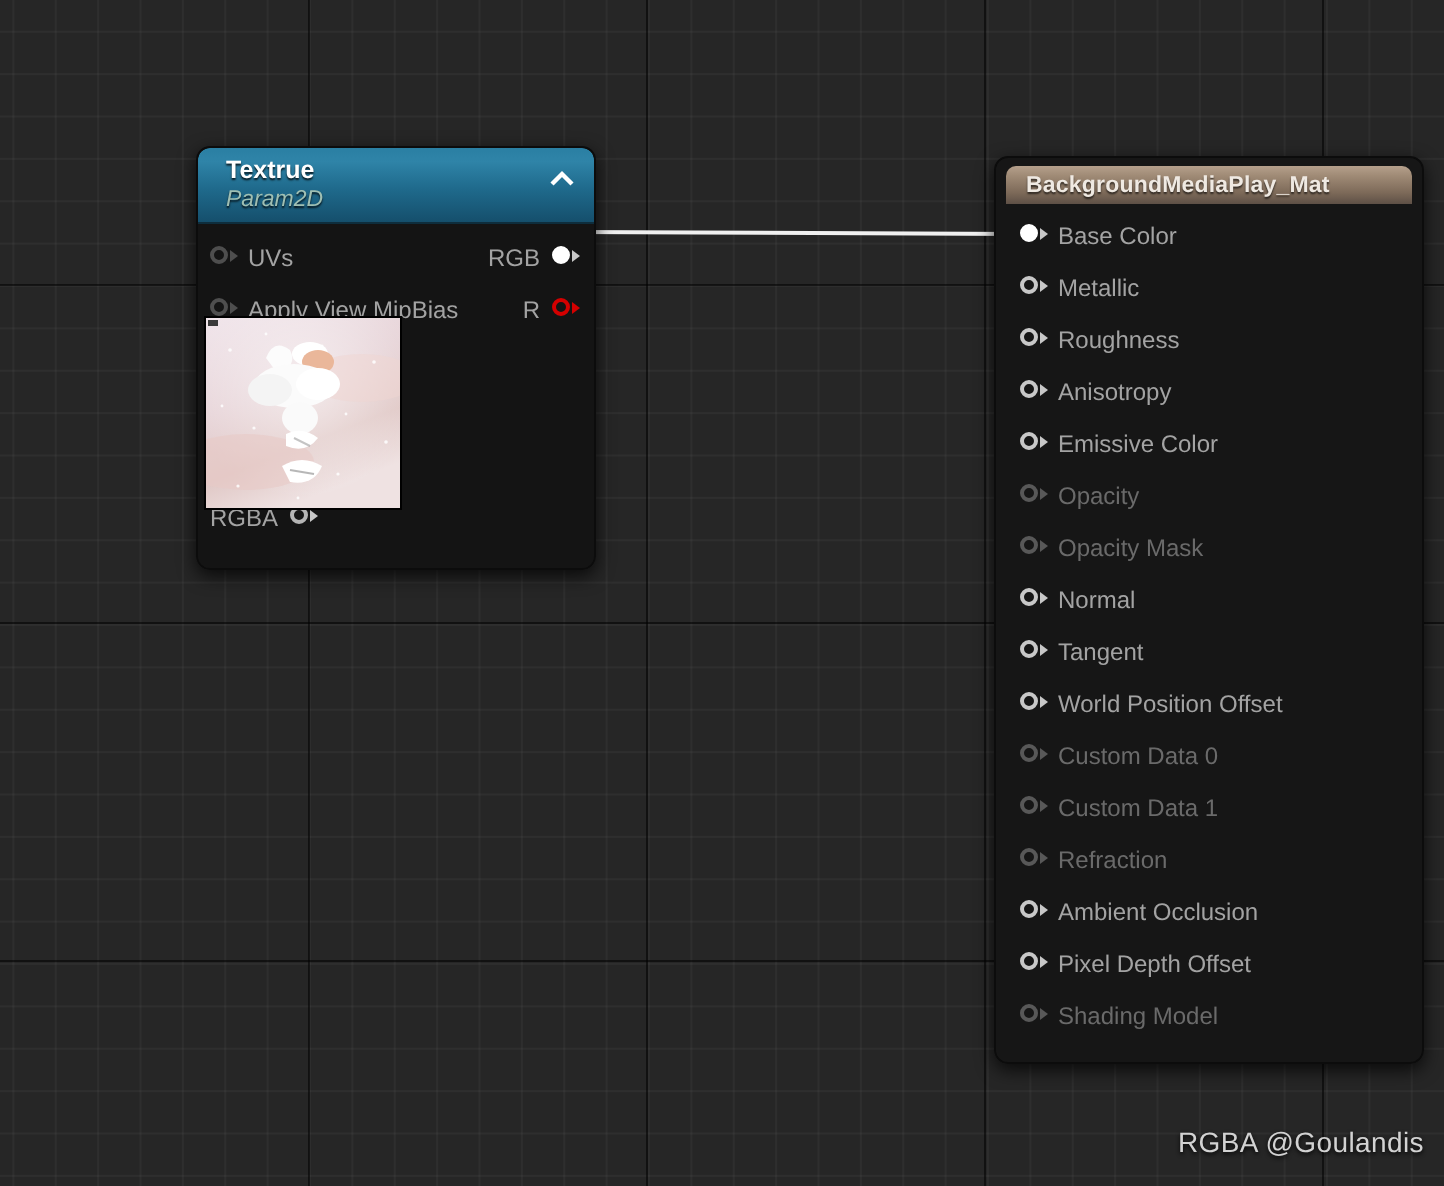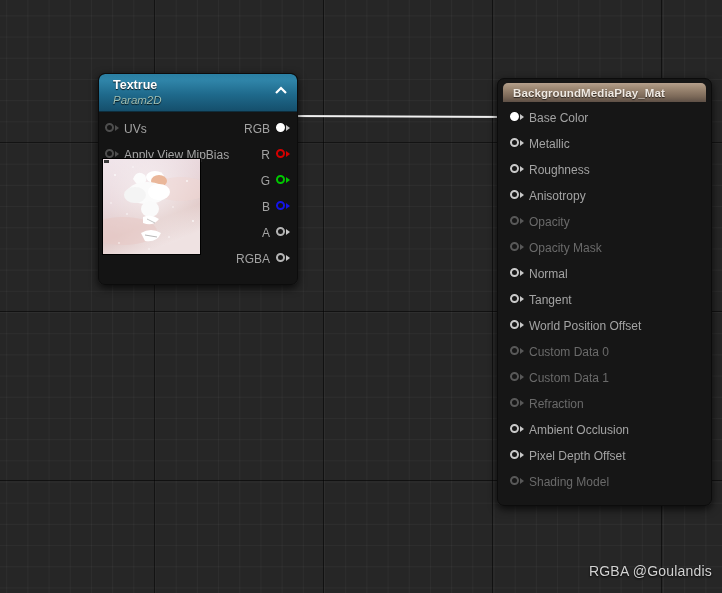--- a/index.html
+++ b/index.html
@@ -92,21 +92,21 @@
     padding: 0 8px 0 6px;
     box-sizing: border-box;
   }
   .row-label {
     color: #a3a3a3;
     font-size: 12px;
     white-space: nowrap;
   }
   .row-label.dim { color: #6a6a6a; }
   .row.in .row-label { margin-left: 6px; }
-  .row.out { justify-content: flex-end; }
+  .row.out { }
   .row.out .row-label { margin-right: 6px; }
 
   
   .pin {
     width: 13px; height: 13px;
     flex: 0 0 auto;
     position: relative;
   }
   .pin .ring {
     position: absolute;
@@ -373,20 +373,27 @@
         </div>
 
         <div class="row">
           <span class="pin">
             <span class="ring"></span>
               <span class="tri"></span>
           </span>
           <span class="row-label">Anisotropy</span>
         </div>
 
+        <div class="row">
+          <span class="pin">
+            <span class="ring"></span>
+              <span class="tri"></span>
+          </span>
+          <span class="row-label">Emissive Color</span>
+        </div>
 
         <div class="row">
           <span class="pin">
             <span class="ring dimmed"></span>
               <span class="tri dimmed"></span>
           </span>
           <span class="row-label dim">Opacity</span>
         </div>
 
         <div class="row">

